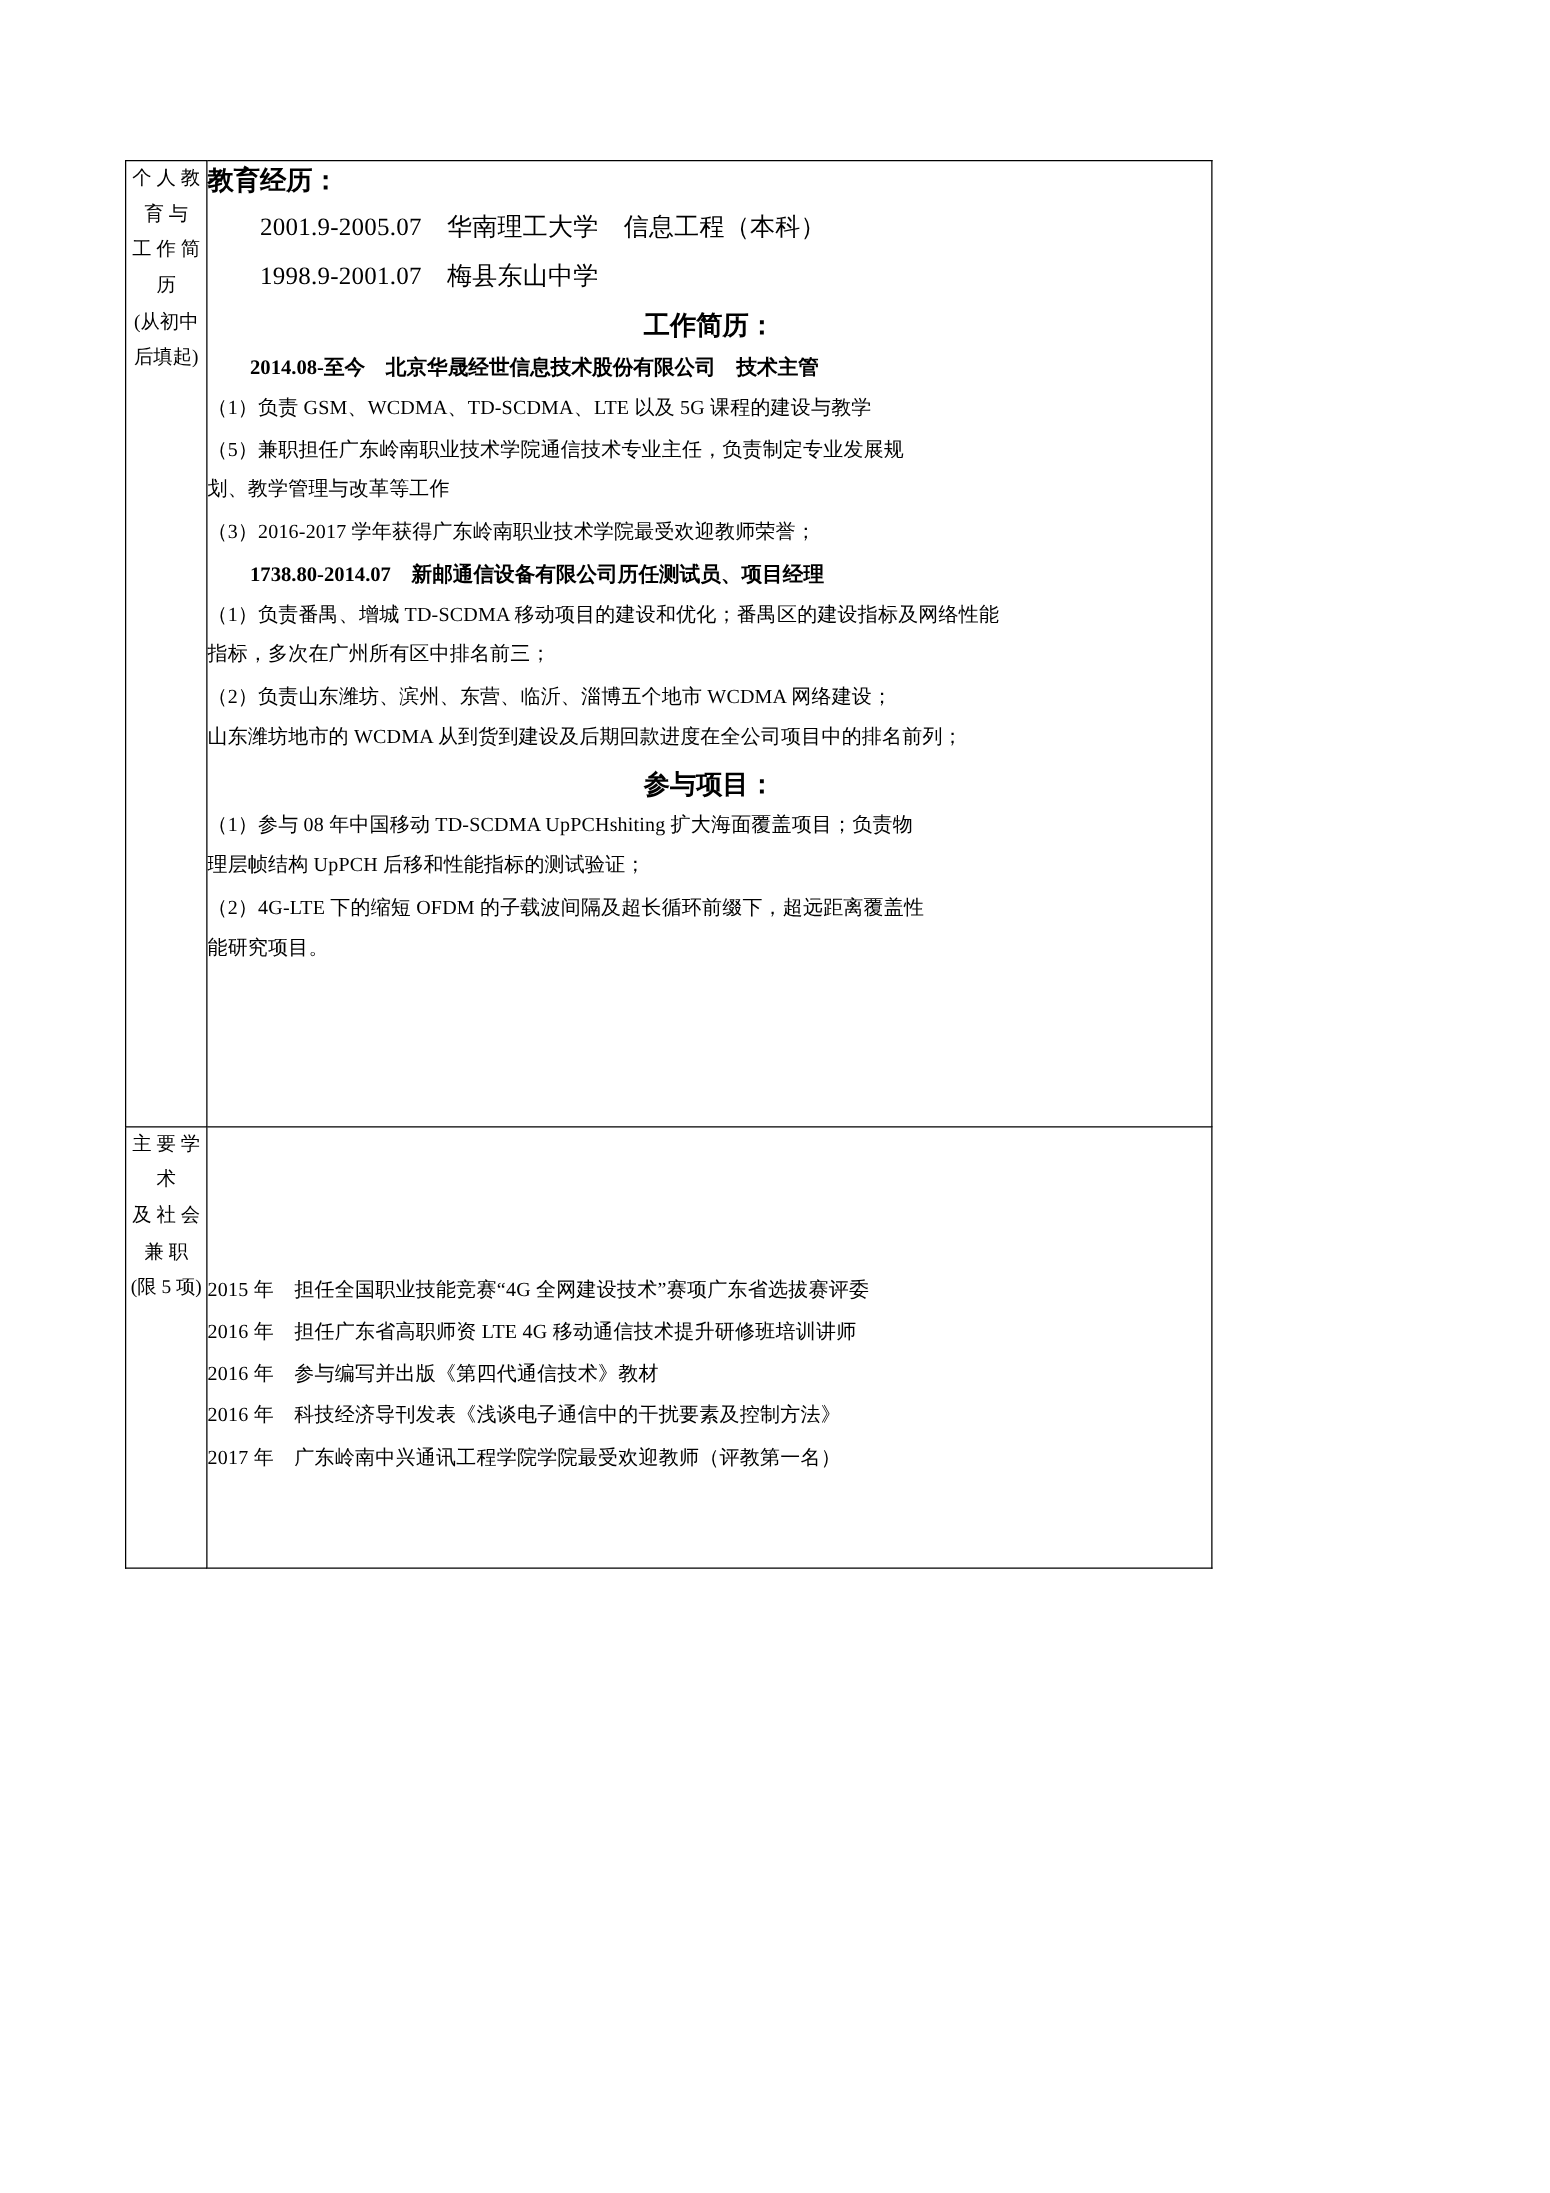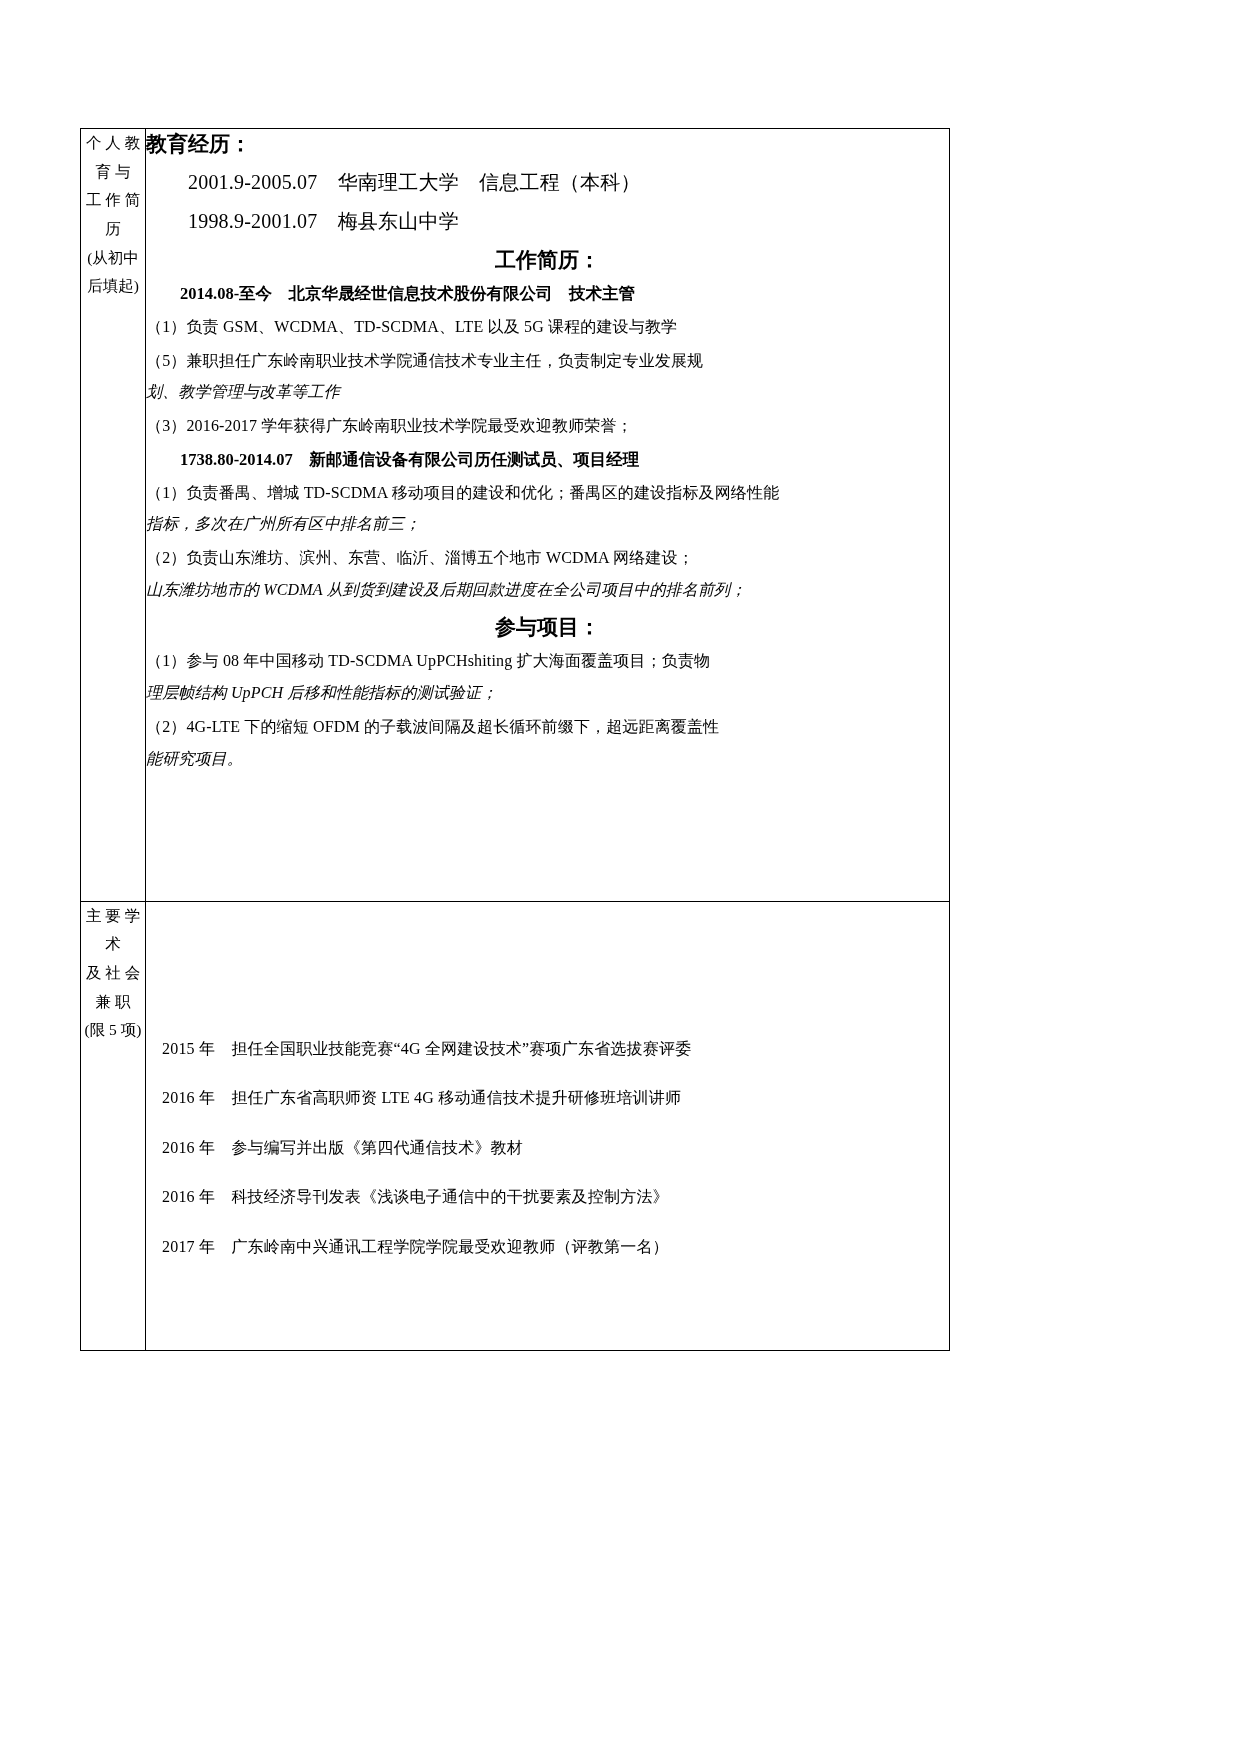--- a/index.html
+++ b/index.html
@@ -11,21 +11,21 @@
     width: 1240px;
     height: 1754px;
     font-family: "Liberation Serif", "DejaVu Serif", serif;
     color: #000000;
     position: relative;
   }
   .page {
     width: 1240px;
     height: 1478px;
     box-sizing: border-box;
-    padding: 128px 120px 0 80px;
+    padding: 128px 120px 0 100px;
     position: relative;
   }
   table.resume {
     border-collapse: collapse;
     width: 870px;
     table-layout: fixed;
   }
   table.resume td {
     border: 1px solid #000000;
     vertical-align: top;
@@ -75,35 +75,34 @@
     padding-left: 34px;
   }
   .body-line {
     font-size: 16px;
     line-height: 1.55;
     margin: 0 0 9px 0;
     letter-spacing: 0.15px;
   }
   .body-line.cont {
     margin-top: -2px;
-    font-style: italic;
   }
   .spacer-bottom {
     height: 120px;
   }
   td.award-cell {
     padding: 0 14px 0 6px;
   }
   .award-inner {
     padding: 60px 0 70px 0;
   }
   .award-line {
     font-size: 16px;
     line-height: 2.1;
-    margin: 16px;
+    margin: 0;
     letter-spacing: 0.2px;
   }
   .award-spacer-top { height: 54px; }
 </style>
 </head>
 <body>
 
 <div class="page">
   <table class="resume">
     <tbody>

